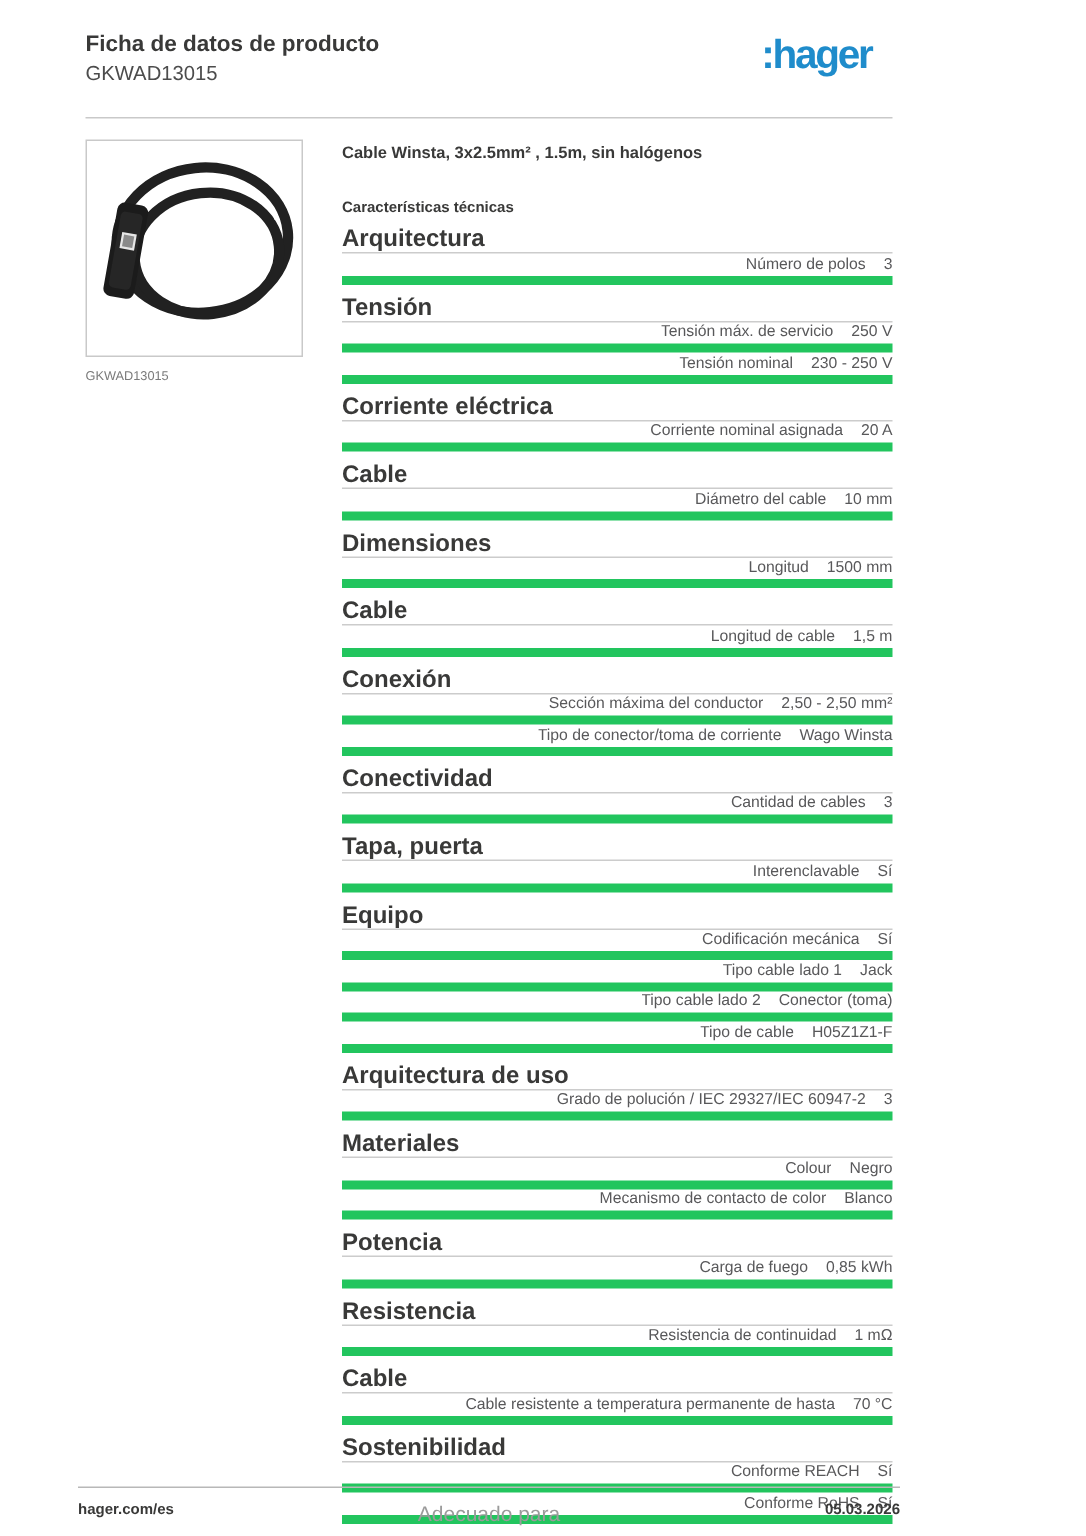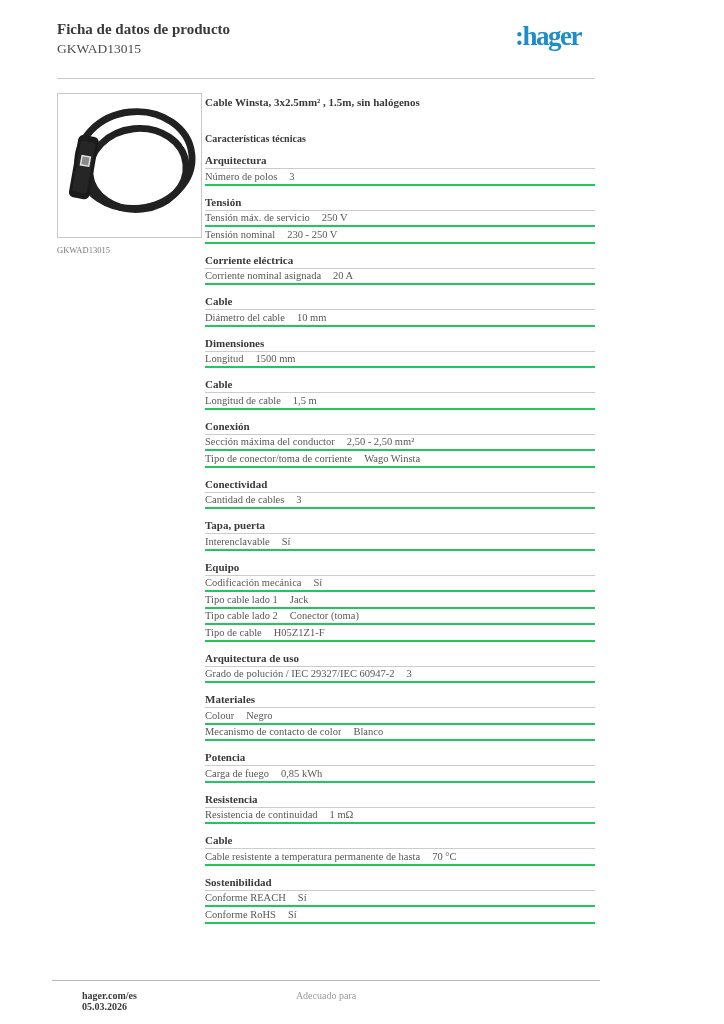--- a/index.html
+++ b/index.html
@@ -3,57 +3,57 @@
 <meta charset="utf-8">
 <style>
   * { box-sizing: border-box; }
   html, body { margin: 0; padding: 0; }
   body {
     width: 724px; height: 1024px;
     background: #ffffff;
     font-family: "Liberation Sans", "DejaVu Sans", sans-serif;
     color: #3c3c3b;
   }
-  .page { position: relative; width: 652px; height: 1024px; background: #fff; overflow: hidden; font-family: Liberation Serif, serif; }
+  .page { position: relative; width: 652px; height: 1024px; background: #fff; overflow: hidden; }
 
   
   .header { position: relative; padding: 20px 57px 0 57px; }
   .header-title { font-size: 15px; font-weight: bold; color: #393938; line-height: 19px; }
   .header-code { font-size: 13.5px; color: #4c4c4c; line-height: 17px; margin-top: 1px; }
   .logo { position: absolute; top: 23px; right: 71px; font-size: 27px; font-weight: bold;
           letter-spacing: -1.5px; color: #1f8ccb; line-height: 27px; }
   .header-rule { margin-top: 21px; border-bottom: 1px solid #c9c9c9; }
 
   
   .main { display: flex; align-items: flex-start; padding: 14px 57px 0 57px; }
   .image-col { flex: 0 0 145px; width: 145px; }
   .image-box { width: 145px; height: 145px; border: 1px solid #c9c9c9; background: #fff;
                display: flex; align-items: center; justify-content: center; }
   .image-caption { font-size: 8.5px; color: #7a7a7a; margin-top: 7px; }
 
-  .specs-col { flex: 1; margin-left: 3px; padding-top: 3px; min-width: 0; }
+  .specs-col { flex: 1; margin-left: 26px; padding-top: 3px; min-width: 0; }
   .product-title { font-size: 11px; font-weight: bold; color: #393938; line-height: 13px; }
   .specs-heading { font-size: 10px; font-weight: bold; color: #393938; margin-top: 24px; }
 
   .spec-section { margin-top: 10px; }
-  .section-title { font-size: 11px; font-weight: bold; color: #393938;
+  .section-title { font-size: 16px; font-weight: bold; color: #393938;
                    padding-bottom: 2px; border-bottom: 1px solid #cccccc; line-height: 12px; }
-  .spec-row { display: flex; justify-content: flex-start; align-items: baseline;
-              border-bottom: 2px solid #22c55e; padding: 1.5px 0 2px 0;
+  .spec-row { display: flex; justify-content: flex-end; align-items: baseline;
+              border-bottom: 6px solid #22c55e; padding: 1.5px 0 2px 0;
               font-size: 10.5px; color: #58585a; line-height: 11px; }
   .row-label { white-space: nowrap; overflow: hidden; }
   .row-value { text-align: right; white-space: nowrap; margin-left: 12px; }
 
   
   .footer { position: absolute; left: 52px; right: 52px; bottom: 12px;
             border-top: 1px solid #b8b8b8; padding-top: 9px; }
-  .footer-inner { position: relative; display: flex; justify-content: space-between; align-items: baseline; flex-direction: column; }
+  .footer-inner { position: relative; display: flex; justify-content: space-between; align-items: baseline; }
   .footer-left { font-size: 10px; font-weight: bold; color: #393938; text-decoration: none; }
   .footer-center { position: absolute; left: 50%; transform: translateX(-50%);
-                   font-size: 10px; color: #9b9b9b; text-align: right; }
+                   font-size: 14px; color: #9b9b9b; text-align: right; }
   .footer-right { font-size: 10px; font-weight: bold; color: #393938; margin-left: 30px; }
 </style>
 </head>
 <body>
 
 <div class="page">
 
   <div class="header">
     <div class="header-title">Ficha de datos de producto</div>
     <div class="header-code">GKWAD13015</div>

